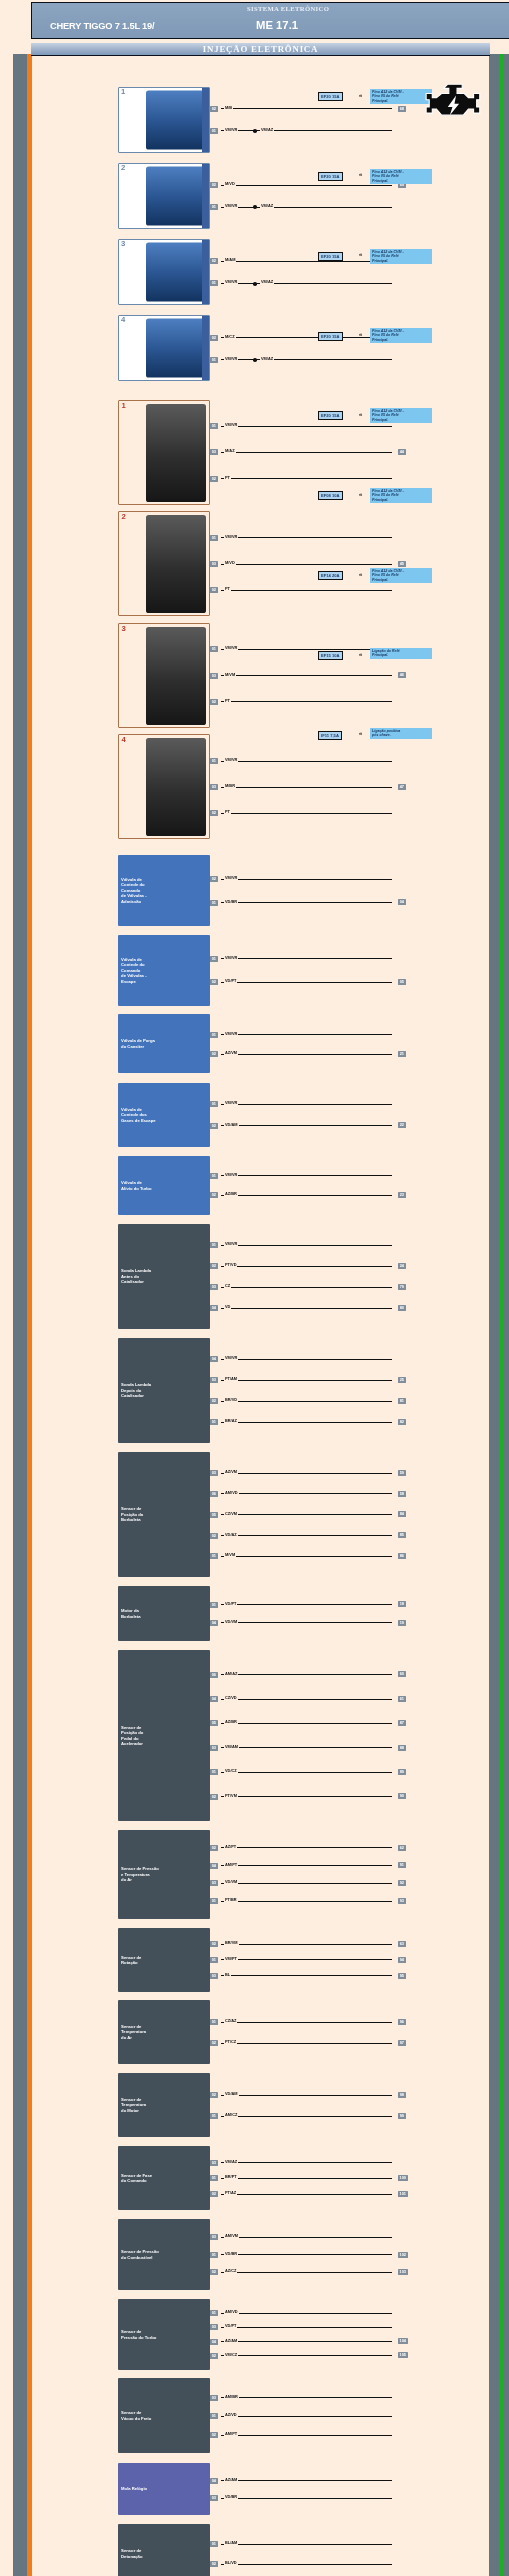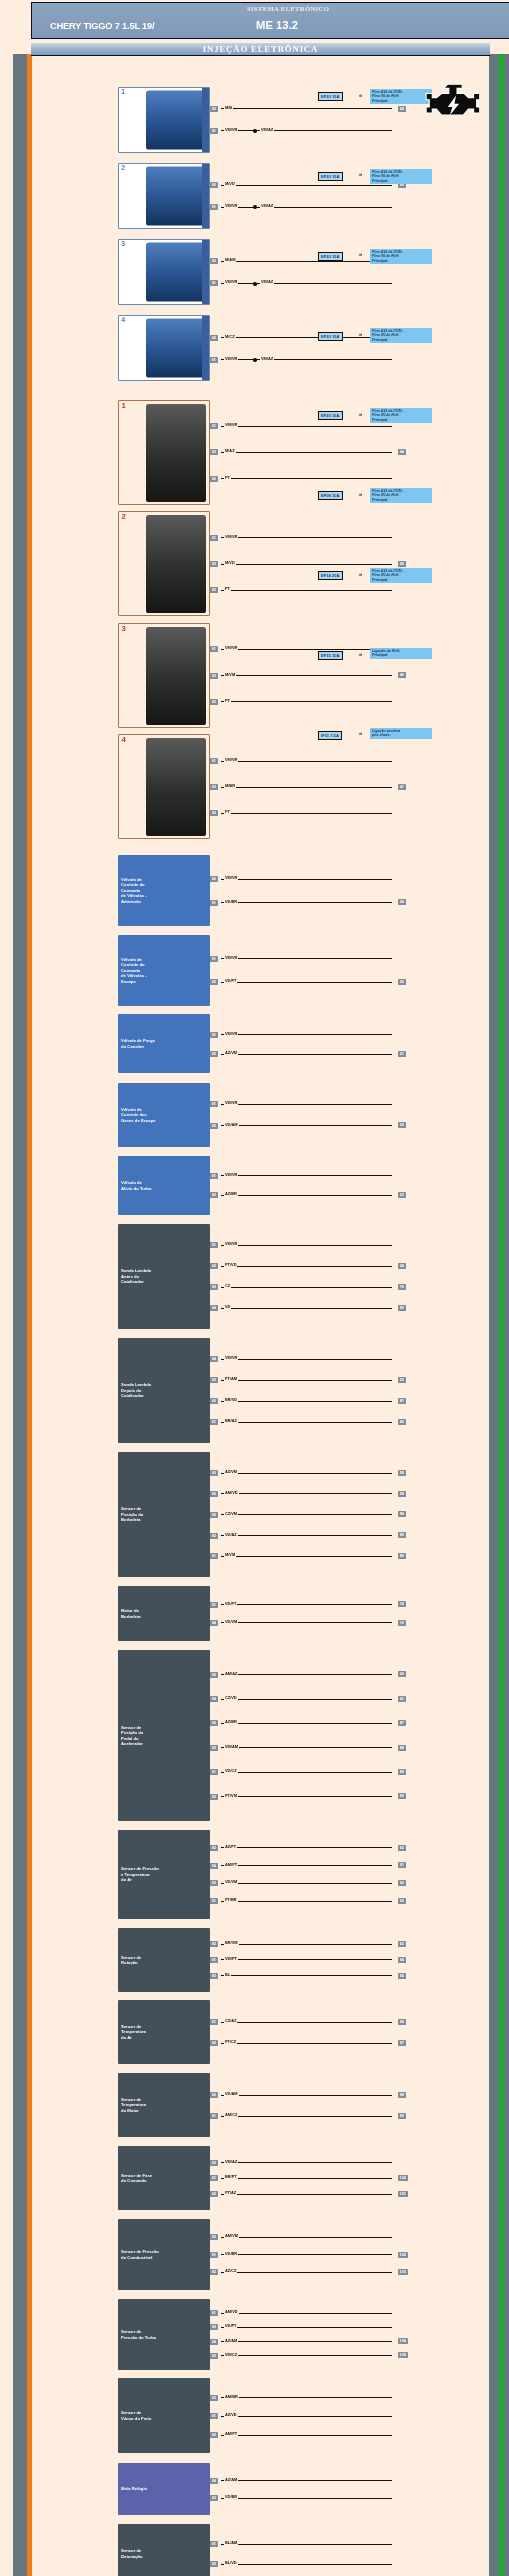--- a/index.html
+++ b/index.html
@@ -143,21 +143,21 @@
 
 <div class="rail-gray"></div>
 <div class="rail-inner"></div>
 <div class="rail-orange"></div>
 <div class="rrail"></div>
 <div class="rrail-green"></div>
 
 <div class="hdr">
   <div class="sysline">SISTEMA ELETRÔNICO</div>
   <div class="veh">CHERY TIGGO 7  1.5L      19/</div>
-  <div class="ecu">ME 13.2</div>
+  <div class="ecu">ME 17.1</div>
 </div>
 <div class="titlebar">
   <span>INJEÇÃO ELETRÔNICA</span>
 </div>
 
 <div class="canvas" id="canvas">
     <div class="comp inj" style="left:87px; top:28.5px; width:92px; height:66px;">
       <span class="lbl" style="color: rgb(107, 136, 173);">1</span>
       <div style="position:absolute; right:3.1px; top:50%; transform:translateY(-50%);
         width:60px; height:59px; border-radius:2.6px;

